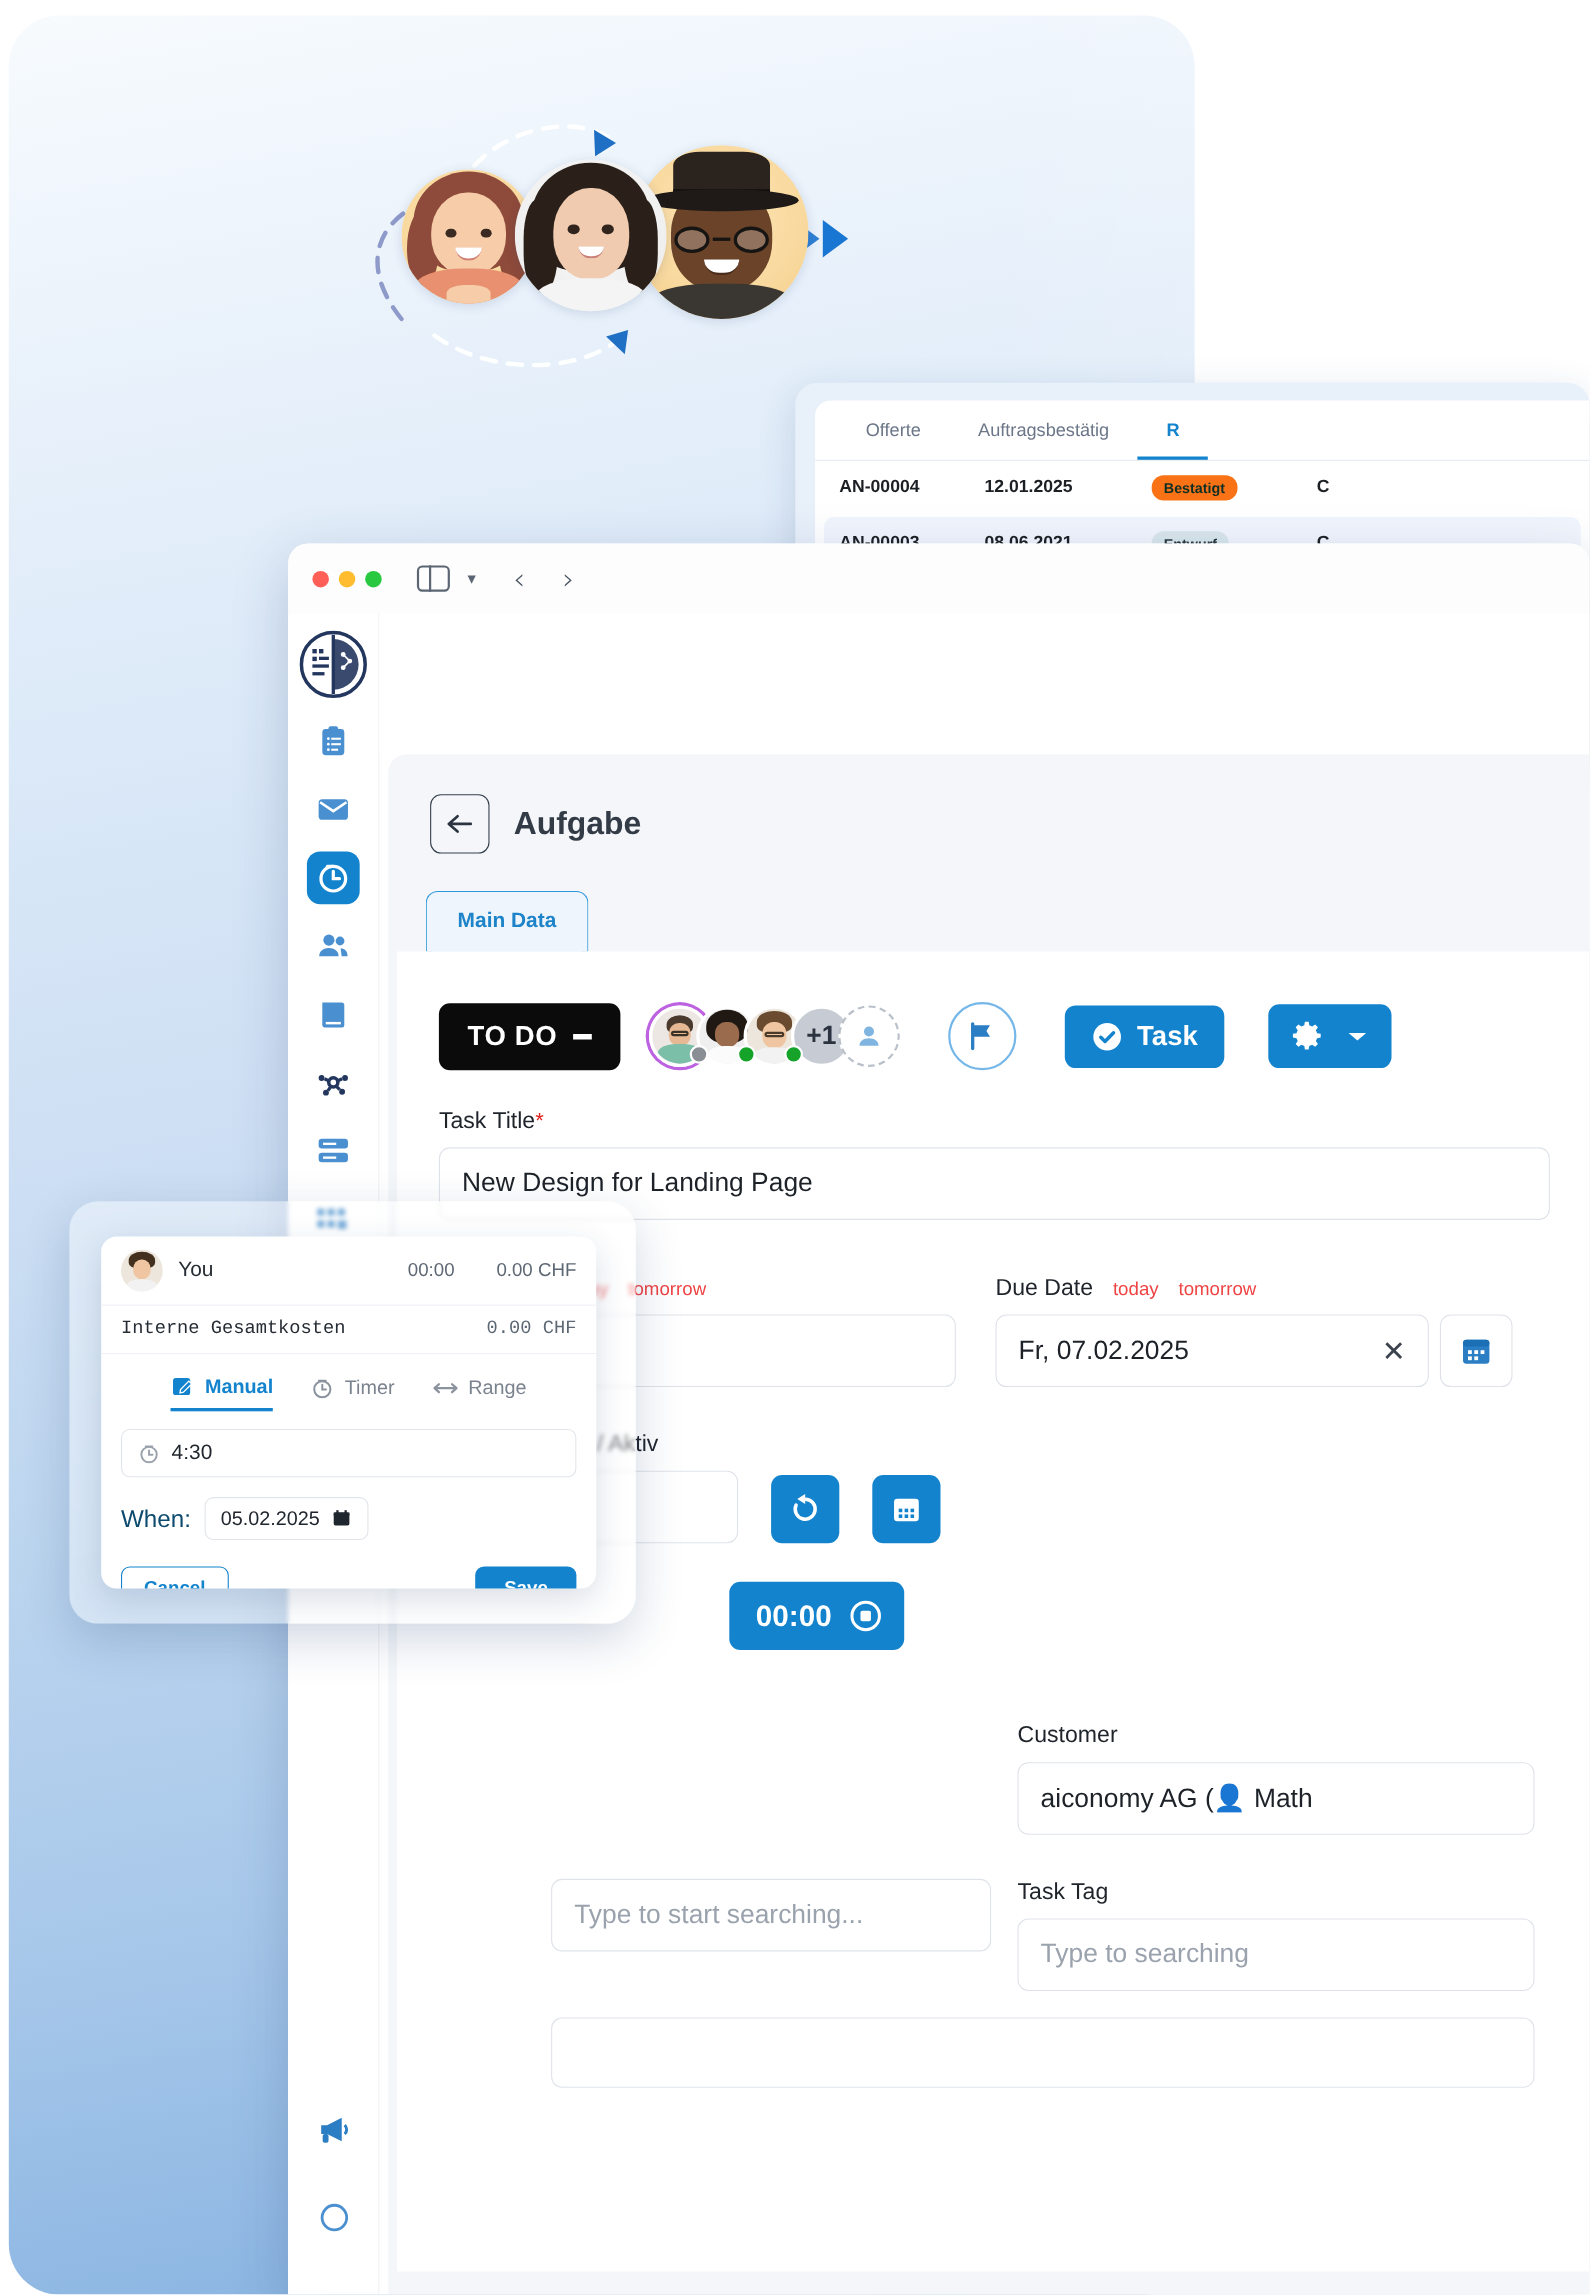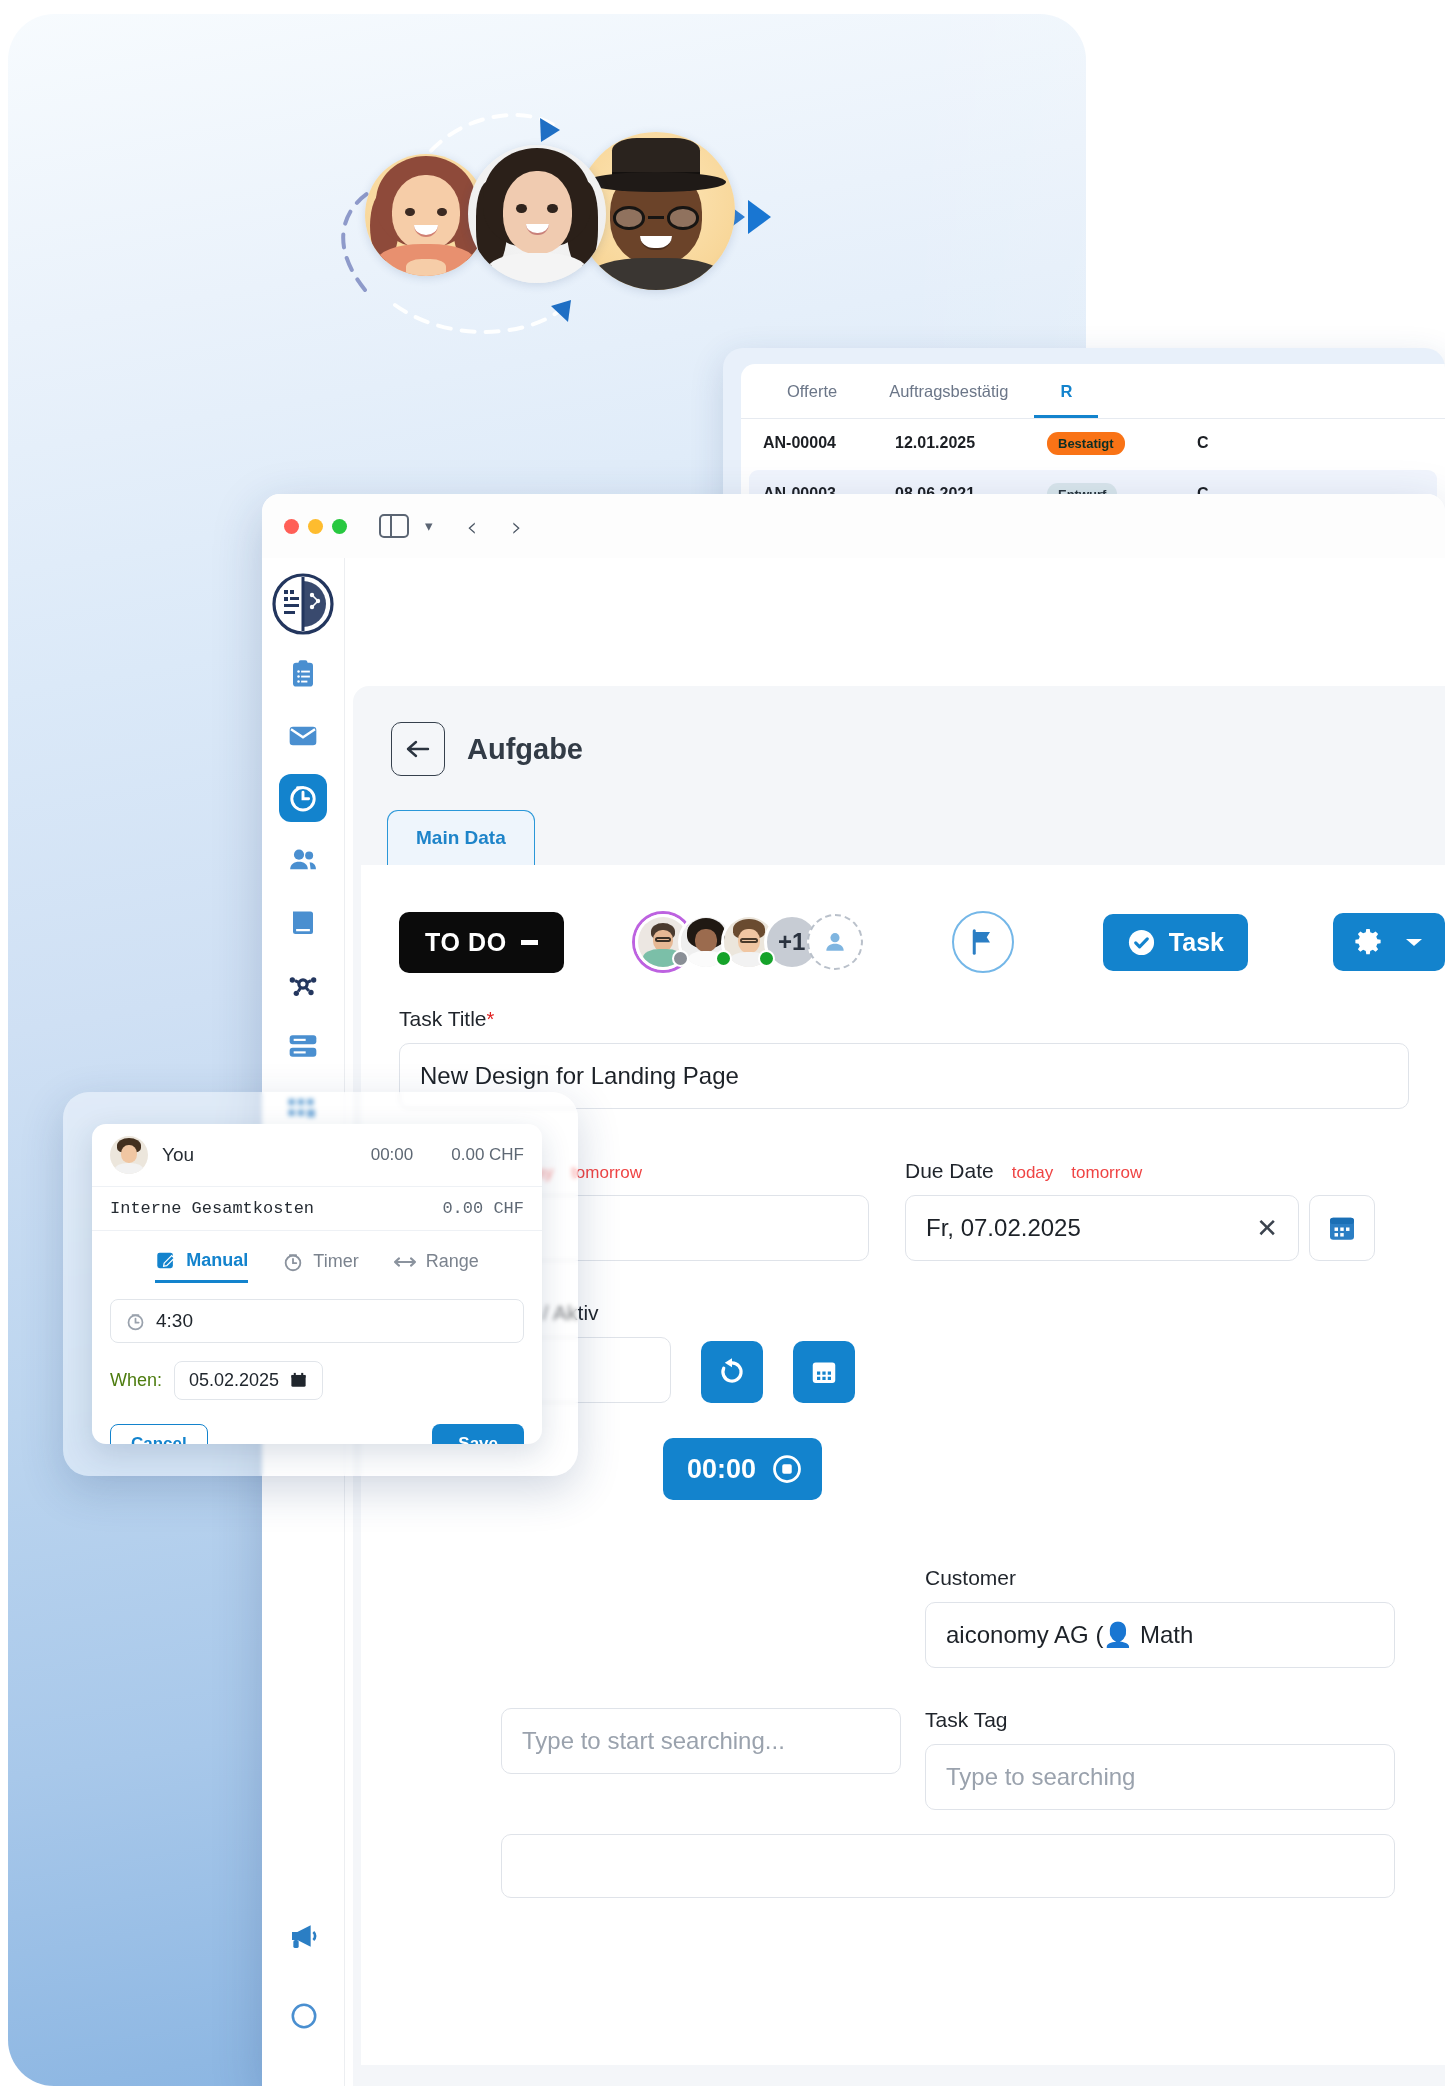--- a/index.html
+++ b/index.html
@@ -169,21 +169,21 @@
 
   #page-head { display: flex; align-items: center; gap: 22px; padding: 36px 0 0 38px; }
   #back-btn { width: 54px; height: 54px; border: 1.6px solid #36404d; border-radius: 10px; display: flex; align-items: center; justify-content: center; background: transparent; }
   #page-title { font-size: 29px; font-weight: 700; color: #323b46; }
 
   #tabbar { margin: 34px 0 0 34px; display: flex; }
   #tab-main { background: #eef5fc; border: 1.6px solid #2a97d8; border-bottom: none; color: #1e84c9; font-weight: 700; font-size: 19px; padding: 16px 28px; border-radius: 11px 11px 0 0; }
 
   #form-card { background: #ffffff; margin-left: 8px; min-height: 1200px; padding: 46px 0 0 0; }
 
-  #status-row { display: flex; align-items: center; gap: 26px; padding: 0 0 0 38px; justify-content: space-between; }
+  #status-row { display: flex; align-items: center; gap: 26px; padding: 0 0 0 38px; }
   #todo-btn { background: #0b0b0b; color: #ffffff; font-size: 25px; font-weight: 700; letter-spacing: .6px; padding: 16px 26px; border-radius: 10px; display:flex; align-items:center; gap:14px; }
   #todo-minus { width: 17px; height: 5px; background: #ffffff; display:inline-block; }
 
   #avatars { display: flex; align-items: center; }
   .mini { width: 56px; height: 56px; border-radius: 50%; position: relative; margin-left: -13px; border: 3px solid #ffffff; overflow: visible; }
   .mini:first-child { margin-left: 0; }
   .mini .inner { width:100%; height:100%; border-radius:50%; overflow:hidden; position:relative; }
   .ring { box-shadow: 0 0 0 3px #bd62e0; }
   .pres { position: absolute; right: -1px; bottom: 0px; width: 17px; height: 17px; border-radius: 50%; border: 2.5px solid #ffffff; z-index: 5; }
   .pres.grey { background: #8a8f96; } .pres.green { background: #15a32a; }
@@ -251,21 +251,21 @@
   #tp-name { font-size: 19px; color: #262c33; flex: 1; }
   .tp-val { font-size: 17px; color: #5e6874; }
   #tp-time { margin-right: 24px; }
   #tp-costrow { display: flex; align-items: center; padding: 12px 18px; border-bottom: 1px solid #eef1f5; font-family: Liberation Mono, monospace; }
   #tp-costlbl { font-size: 17px; color: #262c33; flex: 1; }
   #tp-tabs { display: flex; align-items: center; justify-content: center; gap: 34px; padding: 18px 0 0 0; }
   .tp-tab { display: flex; align-items: center; gap: 9px; font-size: 18px; color: #7b838e; padding-bottom: 9px; }
   .tp-tab.active { color: #1383cd; border-bottom: 3px solid #1383cd; font-weight: 600;}
   #tp-dur { margin: 16px 18px 0 18px; height: 44px; border: 1.5px solid #e1e5ea; border-radius: 8px; display:flex; align-items:center; gap: 10px; padding: 0 14px; font-size: 19px; color: #20262d;}
   #tp-when { display: flex; align-items: center; gap: 12px; margin: 18px 0 0 18px; }
-  #tp-when-lbl { font-size: 18px; color: #4d7c0f; }
+  #tp-when-lbl { font-size: 22px; color: #0c4a6e; }
   #tp-when-box { border: 1.5px solid #e1e5ea; border-radius: 8px; padding: 8px 14px; display:flex; align-items:center; gap:10px; font-size: 18px; color: #20262d;}
   #tp-foot { display: flex; align-items: center; justify-content: space-between; margin: 24px 18px 0 18px; }
   #tp-cancel { border: 1.5px solid #1383cd; color: #1383cd; border-radius: 8px; padding: 9px 20px; font-size: 17px; font-weight: 600; }
   #tp-save { background: #1383cd; color: #fff; border-radius: 8px; padding: 10px 26px; font-size: 17px; font-weight: 600; }
 </style>
 </head>
 <body>
 
 <div id="canvas">
 

